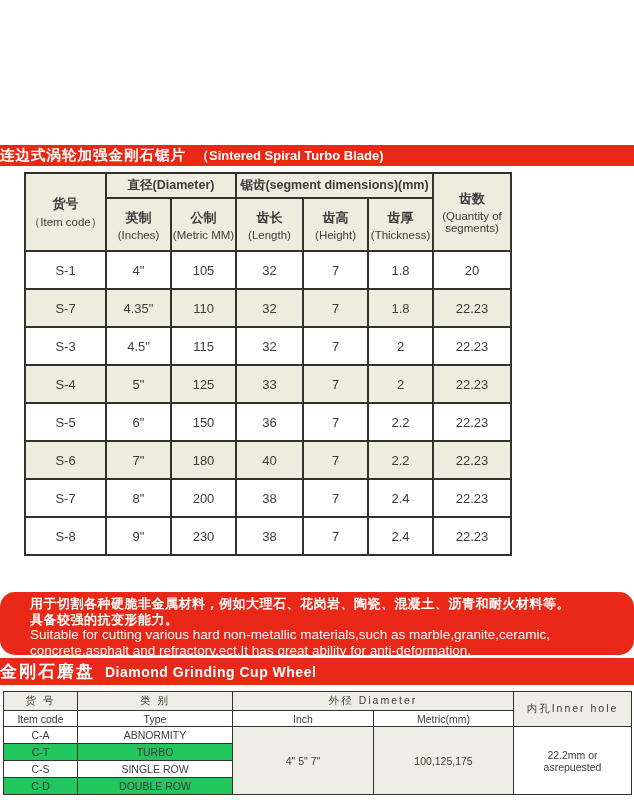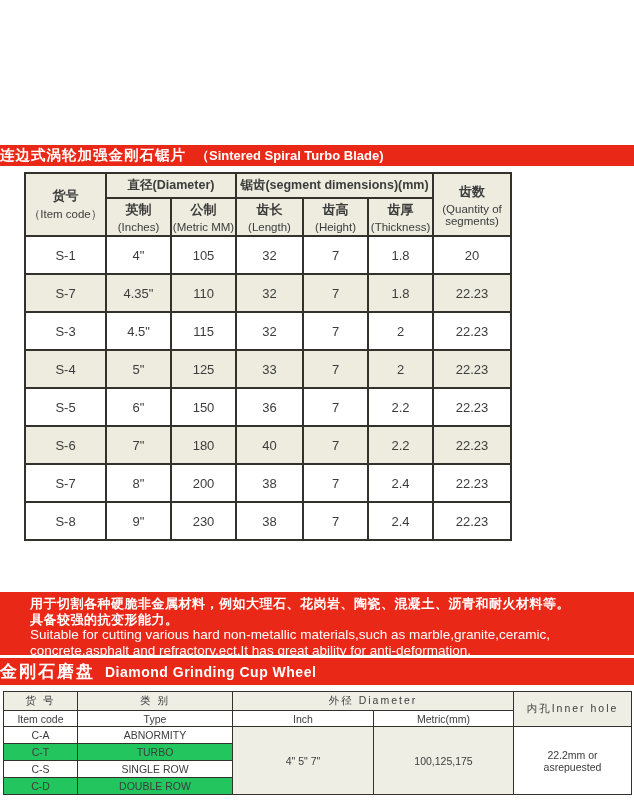--- a/index.html
+++ b/index.html
@@ -17,29 +17,29 @@
   #bar2 .zh { font-size:17px; font-weight:bold; letter-spacing:2px; }
   #bar2 .en { font-size:14px; font-weight:bold; margin-left:10px; letter-spacing:0.5px; }
 
   
   #t1 { position:absolute; top:172px; left:24px; width:486px;
         border-collapse:collapse; table-layout:fixed; font-size:13px; }
   #t1 th, #t1 td { border:2px solid #33312c; text-align:center; vertical-align:middle;
                    padding:0; color:#3c3c3c; }
   #t1 thead th { background:#edecdf; font-weight:bold; }
   #t1 thead .gr { height:25px; font-size:12.5px; }
-  #t1 thead .sub { height:38px; }
+  #t1 thead .sub { height:53px; }
   #t1 .zh { display:block; font-size:13px; font-weight:bold; }
   #t1 .en { display:block; font-size:11.5px; font-weight:normal; margin-top:2px; }
   #t1 tbody td { height:38px; font-size:13px; }
   #t1 tbody tr.tint { background:#edecdf; }
 
   
   #desc { position:absolute; top:592px; left:0; width:634px; height:63px;
-          background:#ea2817; color:#fff; padding:4px 22px 0 30px; }
+          background:#ea2817; color:#fff; padding:4px 22px 0 30px;border-radius:15px; }
   #desc .czh { font-size:13px; font-weight:bold; line-height:15.5px; letter-spacing:0.5px; }
   #desc .cen { font-size:13.5px; font-weight:normal; line-height:15.5px; }
 
   
   #t2 { position:absolute; top:691px; left:3px; width:628px;
         border-collapse:collapse; table-layout:fixed; font-size:10.5px; }
   #t2 th, #t2 td { border:1.5px solid #33312c; text-align:center; vertical-align:middle;
                    padding:0; font-weight:normal; color:#3c3c3c; }
   #t2 thead tr.h1 th { height:19px; background:#efeee4; letter-spacing:2px; }
   #t2 thead tr.h2 th { height:16px; background:#fff; letter-spacing:0; }

